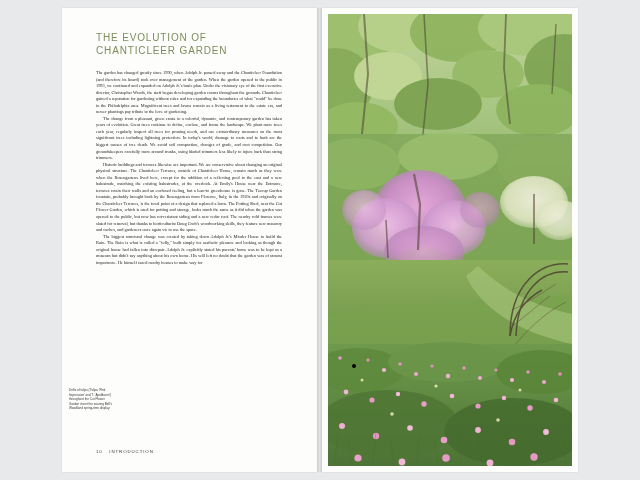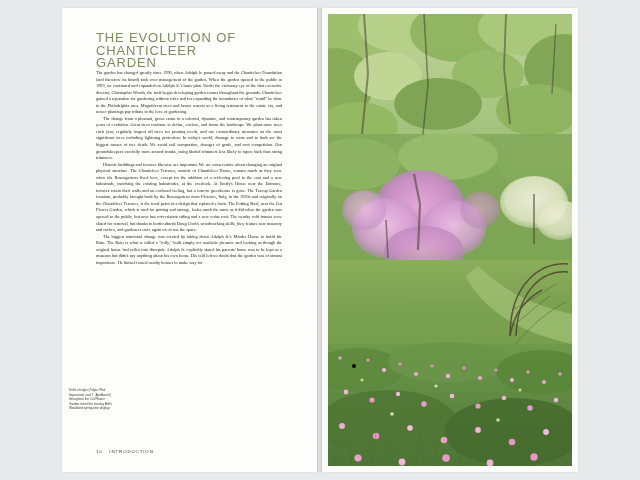--- a/index.html
+++ b/index.html
@@ -24,21 +24,21 @@
     background: #fdfdfc;
     box-shadow: 0 0 1px rgba(0,0,0,0.18);
   }
 
   #chapter-title {
     position: absolute;
     left: 34px; top: 24px;
     width: 150px;
     color: #7d8d5c;
     font-family: "Liberation Sans", sans-serif;
-    font-size: 13px;
+    font-size: 10px;
     letter-spacing: 0.85px;
     line-height: 12.5px;
     text-transform: uppercase;
     font-weight: 400;
   }
 
   #body-text {
     position: absolute;
     left: 34px; top: 62px;
     width: 186px;

